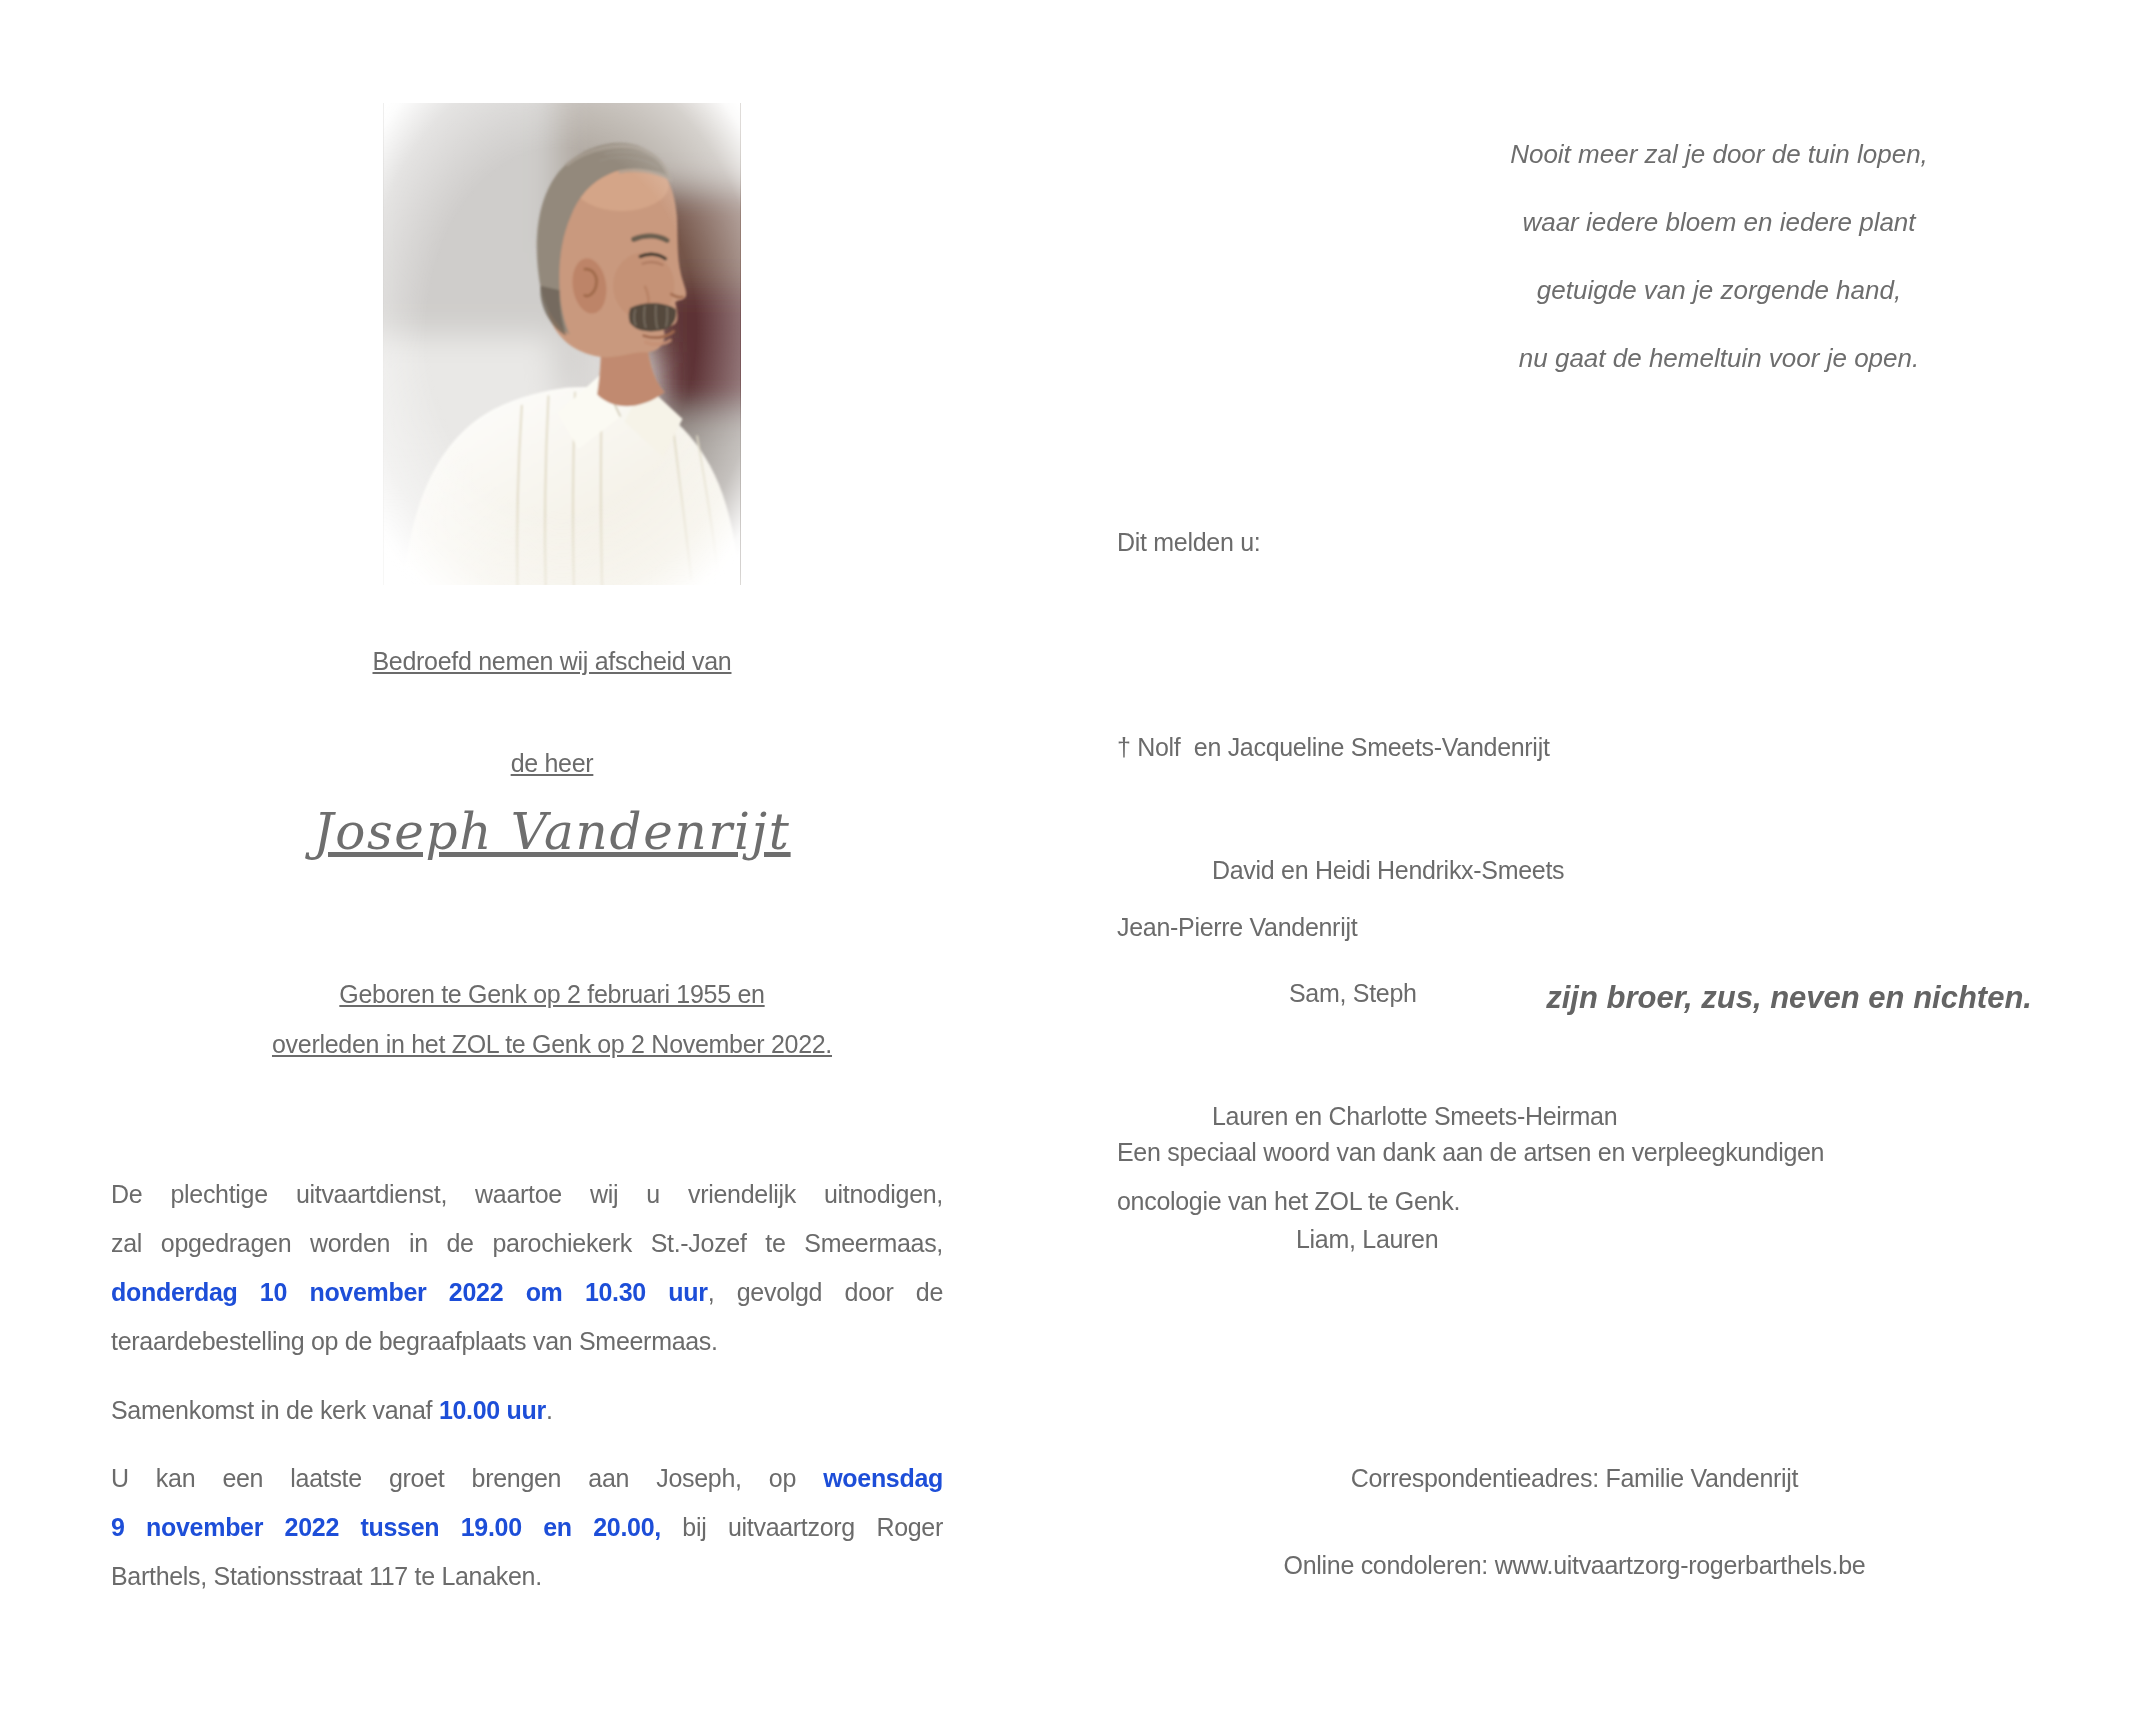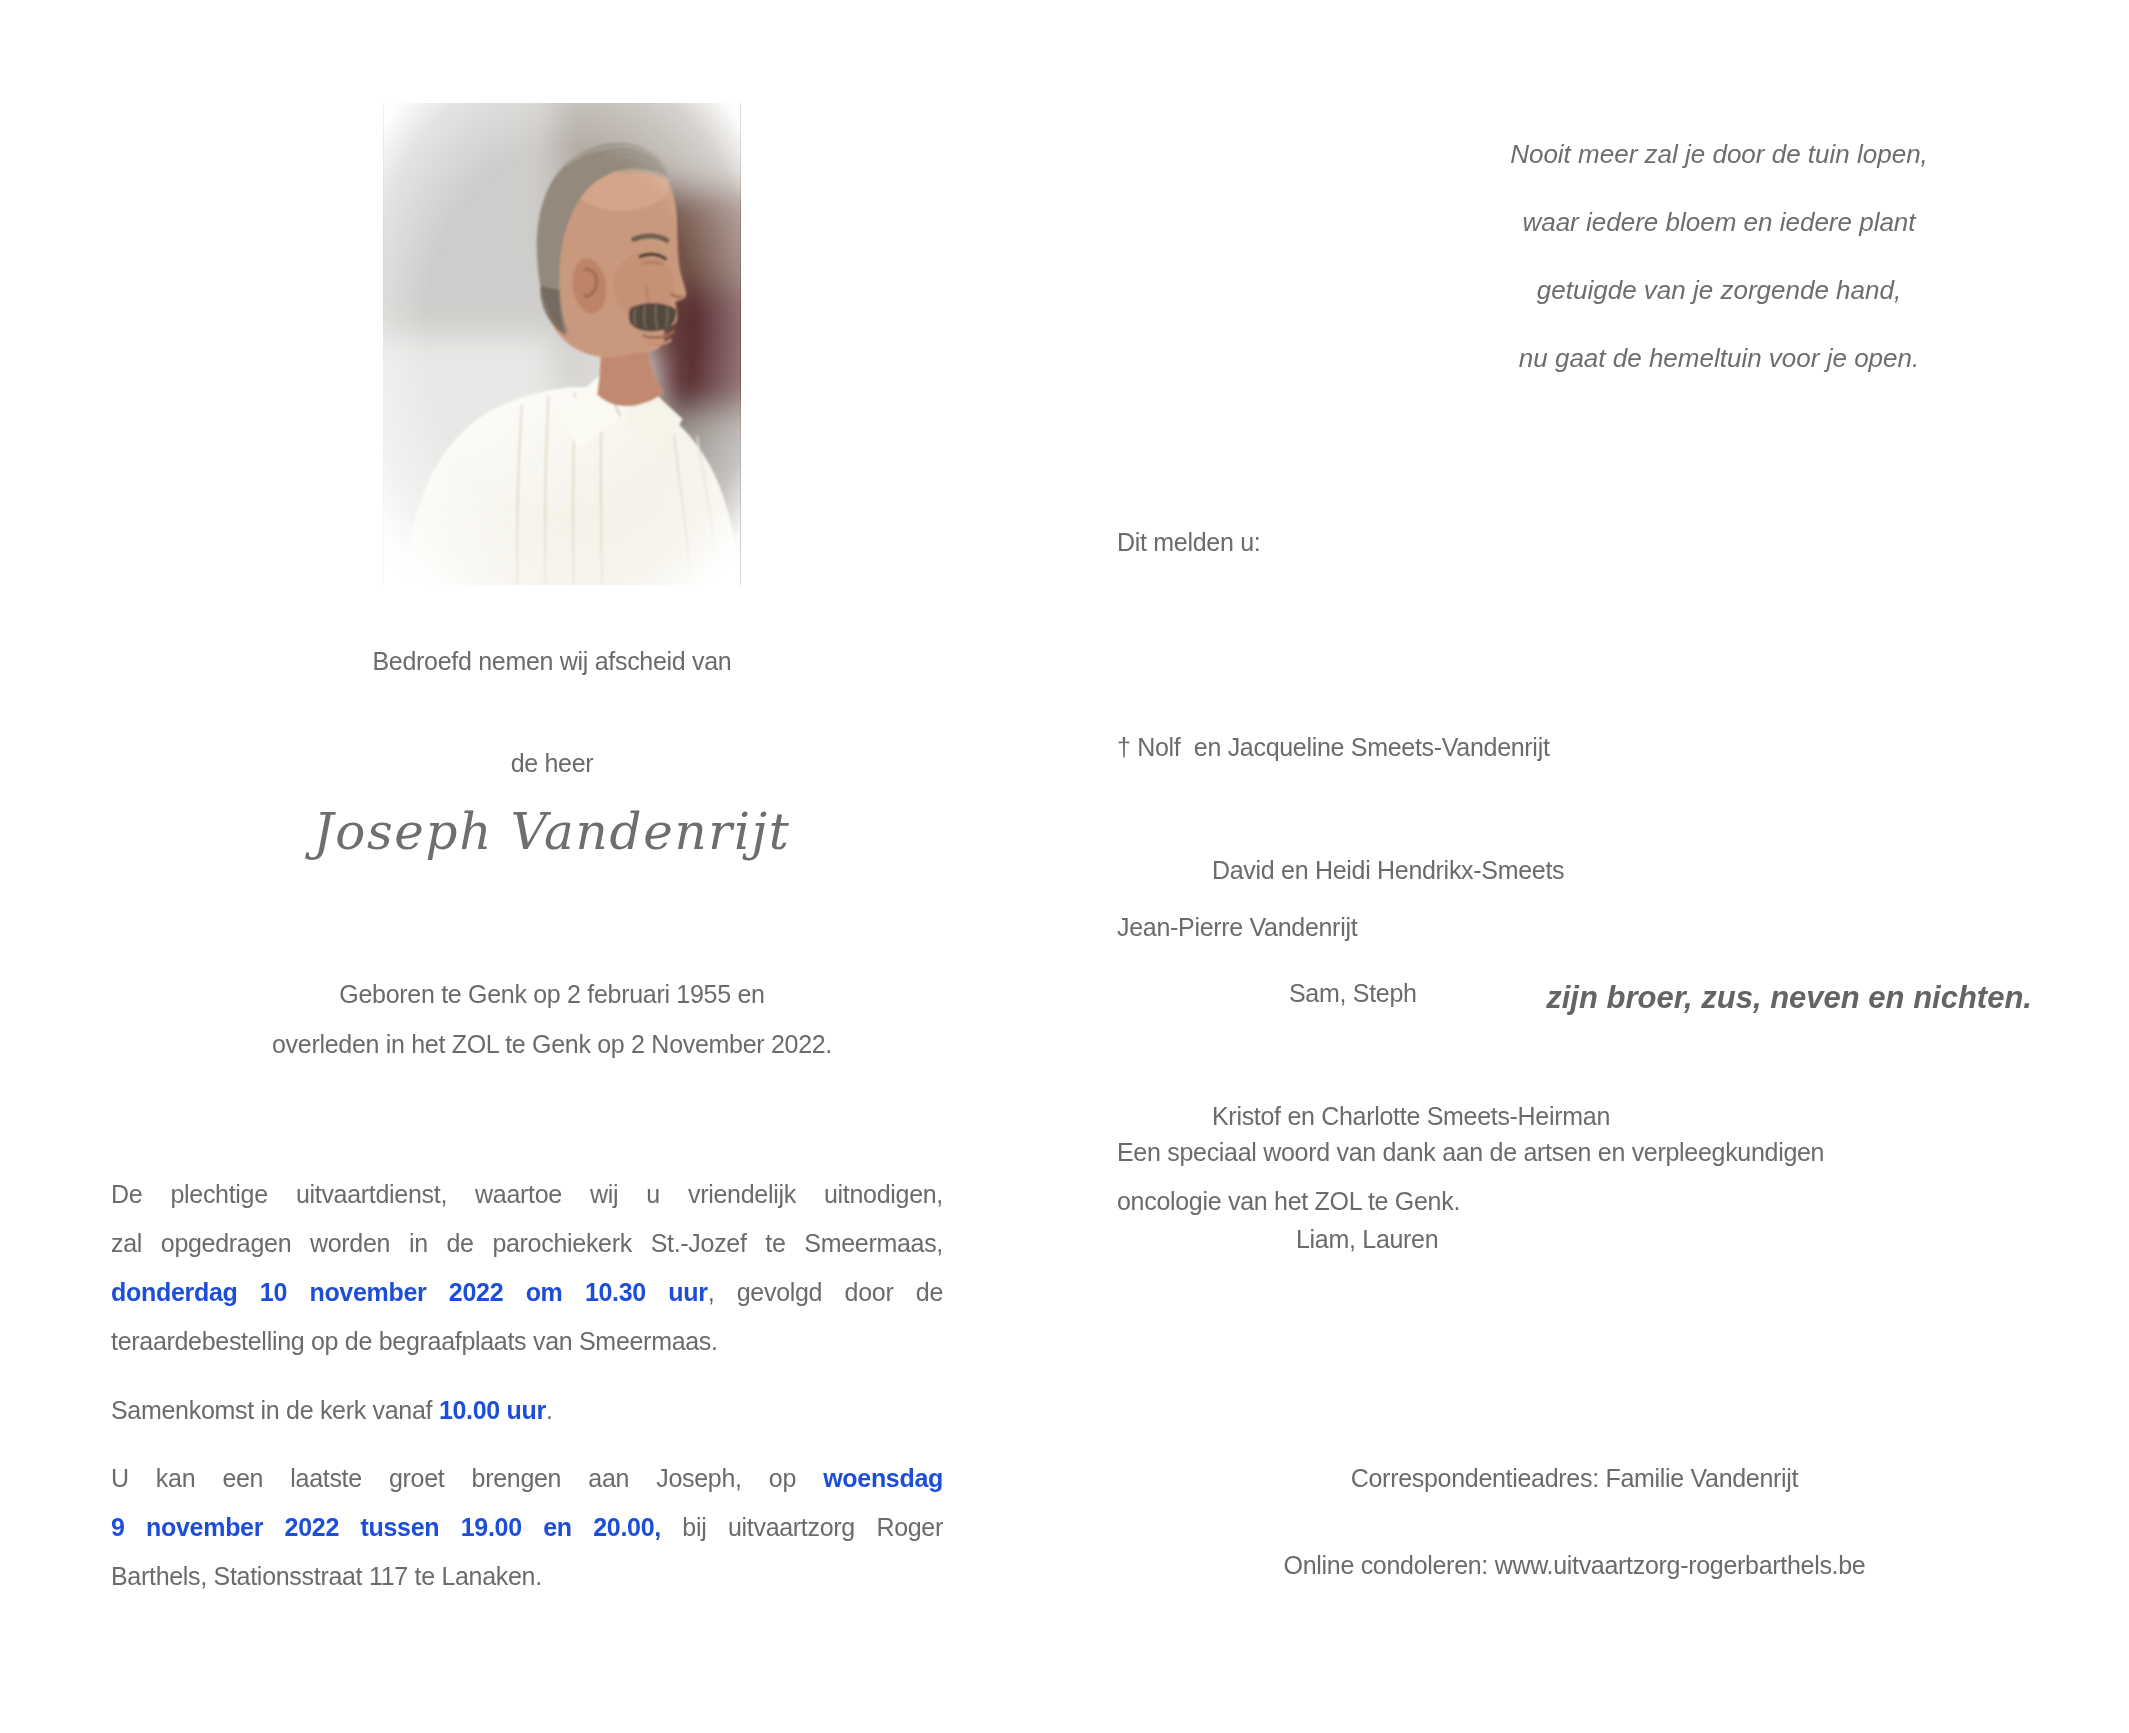--- a/index.html
+++ b/index.html
@@ -8,21 +8,21 @@
     position: relative;
     width: 2129px;
     height: 1733px;
     background: #ffffff;
     font-family: "Liberation Sans", sans-serif;
     color: #6b6b6b;
     overflow: hidden;
   }
   .abs { position: absolute; }
   .txt { font-size: 25px; letter-spacing: -0.3px; }
-  .center { text-align: center; }
+  .center { text-align: center; text-decoration: underline; }
   .right-align { text-align: right; }
   .b { font-weight: bold; color: #1d4ed8; }
 
   
   .photo-wrap { left: 383px; top: 103px; width: 358px; height: 482px; }
   .photo-svg { width: 100%; height: 100%; display: block; }
 
   .intro       { left: 111px; top: 647px; width: 882px; }
   .salutation  { left: 111px; top: 749px; width: 882px; }
   .deceased    { left: 111px; top: 803px; width: 882px;
@@ -163,21 +163,21 @@
     <div>getuigde van je zorgende hand,</div>
     <div>nu gaat de hemeltuin voor je open.</div>
   </div>
 
   <div class="abs txt announce">Dit melden u:</div>
 
   <div class="abs txt family">
     <div>† Nolf  en Jacqueline Smeets-Vandenrijt</div>
     <div class="ind-1">David en Heidi Hendrikx-Smeets</div>
     <div class="ind-2a">Sam, Steph</div>
-    <div class="ind-1">Kristof en Charlotte Smeets-Heirman</div>
+    <div class="ind-1">Lauren en Charlotte Smeets-Heirman</div>
     <div class="ind-2b">Liam, Lauren</div>
   </div>
 
   <div class="abs txt brother">Jean-Pierre Vandenrijt</div>
 
   <div class="abs right-align relation">zijn broer, zus, neven en nichten.</div>
 
   <div class="abs txt thanks">
     <div>Een speciaal woord van dank aan de artsen en verpleegkundigen</div>
     <div>oncologie van het ZOL te Genk.</div>

